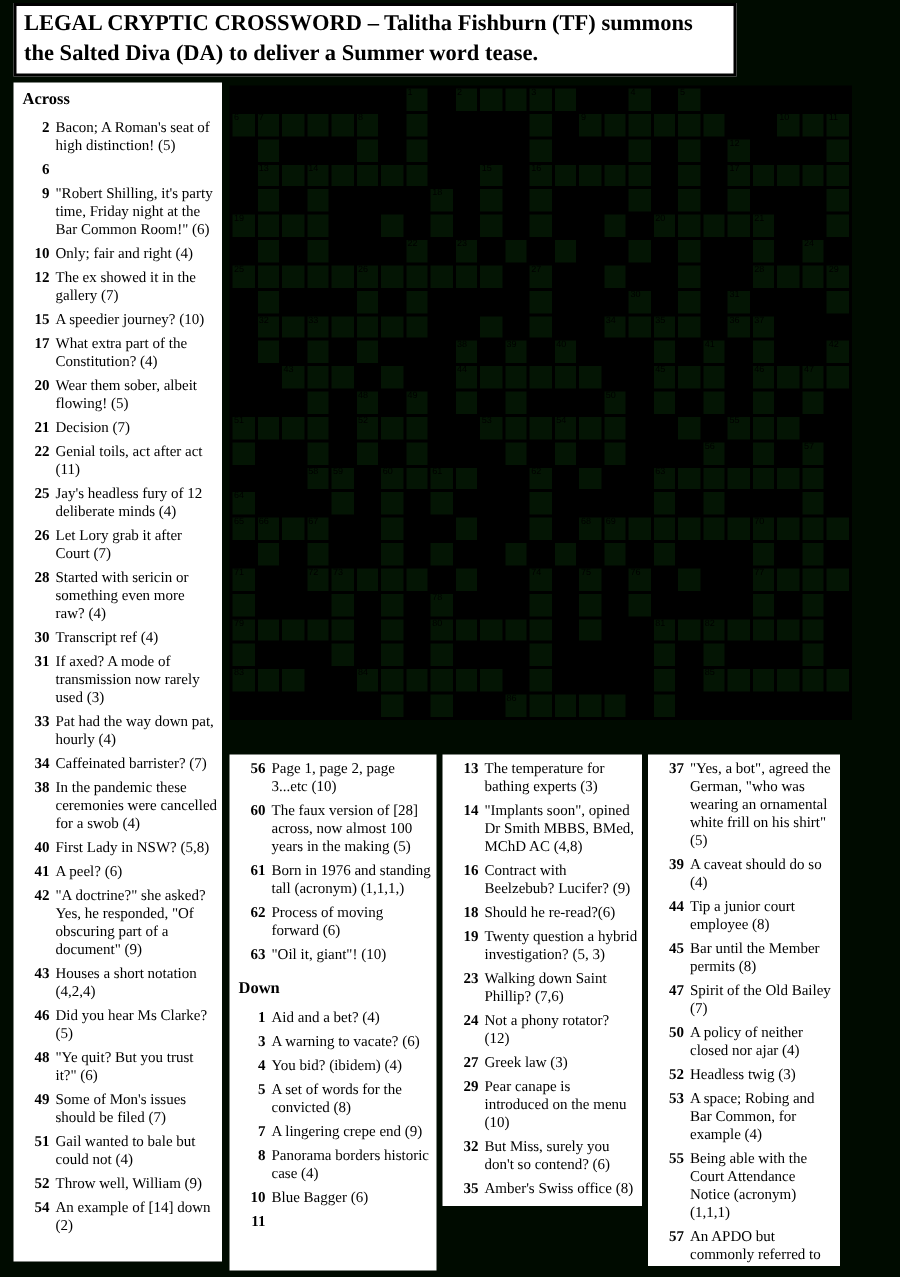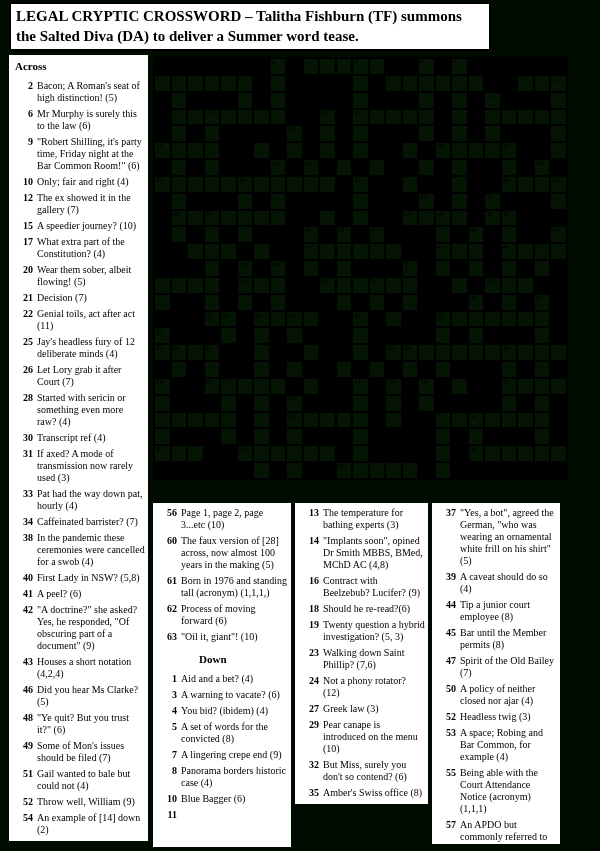--- a/index.html
+++ b/index.html
@@ -49,21 +49,21 @@
     overflow:hidden;
   }
   .box1 { left:9px;   top:55px;  width:139px; height:786px; }
   .box2 { left:153px; top:503px; width:138px; height:344px; }
   .box3 { left:295px; top:503px; width:133px; height:301px; }
   .box4 { left:432px; top:503px; width:128px; height:341px; }
   .clue-header {
     font-weight:bold; font-size:11px;
     margin:1px 0 8px 0;
   }
-  .clue-header.mid { margin-top:10px;margin-left:40px; }
+  .clue-header.mid { margin-top:10px; }
   .clue { display:flex; margin-bottom:4px; }
   .clue .cnum {
     font-weight:bold; flex:none;
     width:18px; text-align:right; padding-right:4px;
   }
   .clue .ctext { flex:1; }
 </style>
 </head>
 <body>
 
@@ -870,21 +870,20 @@
   </div>
 
 <div class="cluebox box1">
     <div class="clue-header">Across</div>
     <div class="clue">
       <span class="cnum">2</span>
       <span class="ctext">Bacon; A Roman's seat of high distinction! (5)</span>
     </div>
     <div class="clue">
       <span class="cnum">6</span>
-      <span class="ctext">Mr Murphy is surely this to the law (6)</span>
     </div>
     <div class="clue">
       <span class="cnum">9</span>
       <span class="ctext">"Robert Shilling, it's party time, Friday night at the Bar Common Room!" (6)</span>
     </div>
     <div class="clue">
       <span class="cnum">10</span>
       <span class="ctext">Only; fair and right (4)</span>
     </div>
     <div class="clue">

